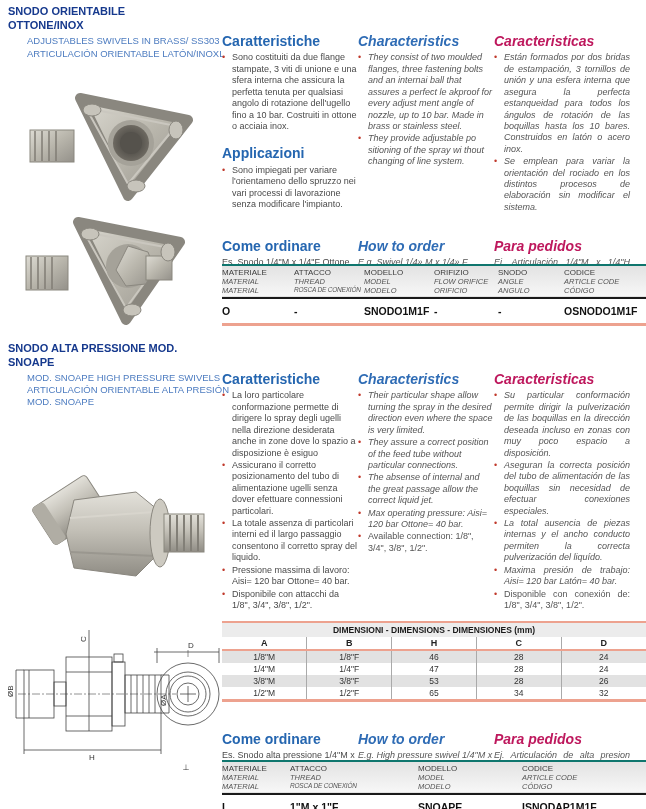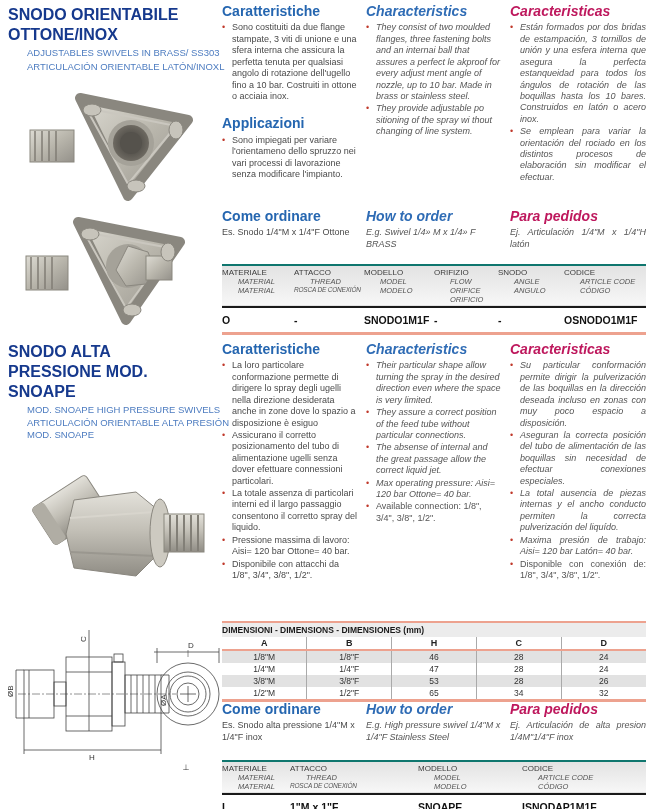--- a/index.html
+++ b/index.html
@@ -1,54 +1,54 @@
 <!DOCTYPE html>
 <html><head>
 <meta charset="utf-8">
 <style>
   html,body{margin:0;padding:0;background:#fff;}
   .page{position:relative;width:646px;height:809px;background:#fff;overflow:hidden;
         font-family:"Liberation Sans",sans-serif;color:#4a4a4a;}
   
   .left{position:absolute;left:8px;top:0;width:212px;height:809px;}
   .sec-head{position:absolute;left:0;width:205px;}
-  .sec-head .t-main{color:#16398d;font-weight:bold;font-size:16px;line-height:1.25;width:175px;}
+  .sec-head .t-main{color:#16398d;font-weight:bold;font-size:11px;line-height:1.25;width:175px;}
   .sec-head .t-sub{color:#4d7cc0;font-size:9.5px;line-height:1.25;margin-top:2px;width:205px;margin-left:19px;}
   .photo{position:absolute;left:0;}
   .drawing{position:absolute;left:0;}
   
   .right{position:absolute;left:222px;top:0;width:424px;height:809px;}
   .block{position:absolute;left:0;width:424px;}
-  .cols3{display:flex;gap:8px;}
+  .cols3{display:flex;gap:0;margin-top:30px;}
   .col{width:136px;flex:0 0 136px;font-size:9px;line-height:1.27;}
   .col.it-col{color:#4a4a4a;}
   .col.en-col{color:#555;font-style:italic;}
   .col.es-col{color:#555;font-style:italic;text-align:justify;}
   h3{margin:0 0 3px 0;font-size:14px;line-height:1.1;}
   .h-it{color:#2566b0;font-style:normal;font-weight:bold;}
   .h-en{color:#2f6cb5;font-style:italic;font-weight:bold;}
   .h-es{color:#be185d;font-style:italic;font-weight:bold;}
   .h-gap{margin-top:14px;}
   .bullet{position:relative;padding-left:10px;margin-bottom:1px;}
   .bullet .dot{position:absolute;left:0;top:0;color:#c0392b;font-style:normal;}
   .upright{font-style:normal;}
   .order-txt{font-size:9px;line-height:1.3;}
   
   table{border-collapse:collapse;width:424px;table-layout:fixed;}
   .ptable{border-top:2px solid #0f766e;border-bottom:3px solid #eda28f;}
   .ptable thead tr{background:linear-gradient(#e2e2e2,#f7f7f7);border-bottom:2px solid #1a1a1a;}
   .ptable th{text-align:left;vertical-align:top;padding:2px 2px 2px 0;font-weight:normal;}
   .th1{font-size:8px;color:#3c3c3c;}
-  .th2{font-size:7.5px;color:#555;font-style:italic;padding-left:16px;}
+  .th2{font-size:7.5px;color:#555;font-style:italic;}
   .th3{font-size:6.5px;color:#555;font-style:italic;letter-spacing:-0.2px;}
   .ptable td{font-size:10.5px;font-weight:bold;color:#111;padding:6px 2px 6px 0;background:#fff;}
   
   .dtable{border-top:2px solid #eda28f;border-bottom:3px solid #eda28f;}
   .dtable .title td{background:#ececec;color:#1a1a1a;font-weight:bold;font-size:8.5px;
-                    padding:2px 0;}
+                    text-align:center;padding:2px 12px;}
   .dtable .dhead td{background:#fff;color:#222;font-weight:bold;font-size:9px;text-align:center;
                     padding:1px 0;border-left:1px solid #aaa;border-bottom:2px solid #eda28f;}
   .dtable .dhead td:first-child{border-left:none;}
   .dtable .drow td{font-size:8.5px;color:#333;text-align:center;padding:1px 0;border-left:1px solid #aaa;}
   .dtable .drow td:first-child{border-left:none;}
   .dtable .drow:nth-child(odd) td{background:#e2e2e2;}
   .dtable .drow:nth-child(even) td{background:#fff;}
 </style>
 </head>
 <body>
@@ -212,21 +212,21 @@
         <div class="bullet"><span class="dot">•</span><span>Sono impiegati per variare l'orientameno dello spruzzo nei vari processi di lavorazione senza modificare l'impianto.</span></div>
       </div>
       <div class="col en-col">
         <h3 class="h-en">Characteristics</h3>
         <div class="bullet"><span class="dot">•</span><span>They consist of two moulded flanges, three fastening bolts and an internai ball that assures a perfect le akproof for every adjust ment angle of nozzle, up to 10 bar. Made in brass or stainless steel.</span></div>
         <div class="bullet"><span class="dot">•</span><span>They provide adjustable po sitioning of the spray wi thout changing of line system.</span></div>
       </div>
       <div class="col es-col">
         <h3 class="h-es">Caracteristicas</h3>
         <div class="bullet"><span class="dot">•</span><span>Están formados por dos bridas de estampación, 3 tornillos de unión y una esfera interna que asegura la perfecta estanqueidad para todos los ángulos de rotación de las boquillas hasta los 10 bares. Construidos en latón o acero inox.</span></div>
-        <div class="bullet"><span class="dot">•</span><span>Se emplean para variar la orientación del rociado en los distintos procesos de elaboración sin modificar el efectuar.</span></div>
+        <div class="bullet"><span class="dot">•</span><span>Se emplean para variar la orientación del rociado en los distintos procesos de elaboración sin modificar el sistema.</span></div>
       </div>
     </div>
 
     <div class="block cols3" style="top:209px">
       <div class="col it-col">
         <h3 class="h-it">Come ordinare</h3>
         <div class="order-txt">Es. Snodo 1/4"M x 1/4"F Ottone</div>
       </div>
       <div class="col en-col">
         <h3 class="h-en">How to order</h3>

